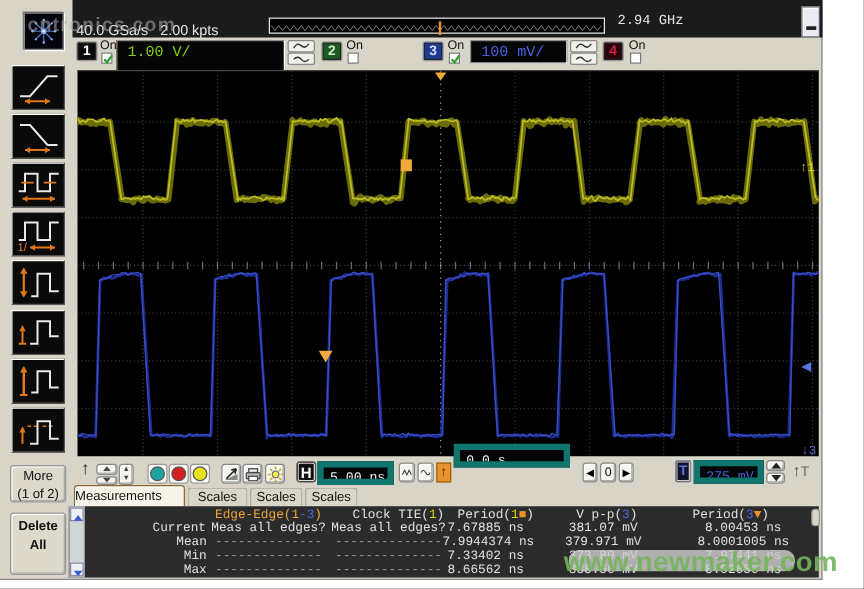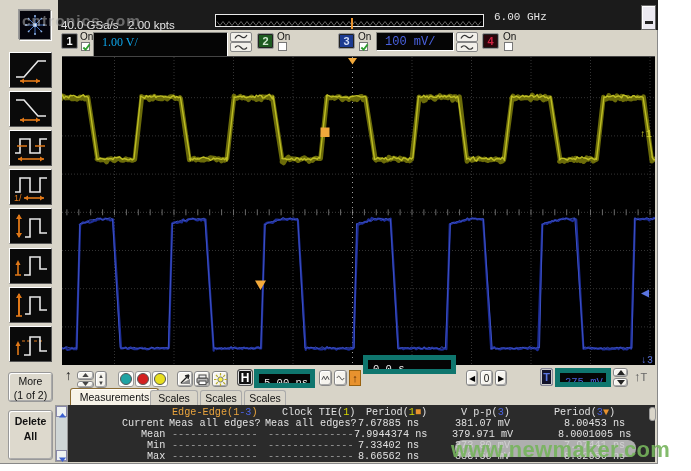--- a/index.html
+++ b/index.html
@@ -6,21 +6,21 @@
 #topbar { position:absolute; left:58px; top:0; width:600px; height:30px; background:#1b1b1b; color:#eee; }
 .sbtn { position:absolute; left:9px; width:43px; height:36px; background:#0a0a0a; border:1px solid #fff; border-right-color:#555; border-bottom-color:#555; display:flex; align-items:center; justify-content:center; }
 .mini { position:absolute; width:22px; height:10px; background:#f2f0ea; border:1px solid #888; border-radius:2px; display:flex; align-items:center; justify-content:center; }
 .bfield { position:absolute; height:19px; background:#050505; border:5px solid #0f766e; color:#f0f0f0; font-family:"Liberation Mono",monospace; font-size:10.5px; line-height:18px; padding-left:5px; white-space:nowrap; overflow:hidden; }
 .tanbtn { position:absolute; left:8px; width:45px; background:#ddd9cd; border:1px solid #999; border-radius:3px; box-shadow:inset 1px 1px 0 #fff,inset -1px -1px 0 #aaa; text-align:center; font-size:10.5px; color:#111; }
 </style></head>
 <body>
 <div id="ui"></div>
 <div id="topbar">
  <div style="position:absolute;left:3px;top:19px;font-family:Liberation Sans, sans-serif;font-size:11.5px;color:#e4e4e4">40.0 GSa/s&nbsp;&nbsp;&nbsp;2.00 kpts</div>
- <div style="position:absolute;left:436px;top:11px;font-family:'Liberation Mono',monospace;font-size:11px;color:#e4e4e4">6.00 GHz</div>
+ <div style="position:absolute;left:436px;top:11px;font-family:'Liberation Mono',monospace;font-size:11px;color:#e4e4e4">2.94 GHz</div>
 </div>
 <div style="position:absolute;left:215px;top:13.5px;width:269px;height:13px;background:#000;border:1px solid #e8e8e8"><svg width="267" height="11" viewBox="0 0 267 11">
       <path d="M1,6 l3,-3 l3,3 l3,-3 l3,3" stroke="none"></path>
       <polyline points="1,3.5 4,7.5 7,3.5 10,7.5 13,3.5 16,7.5 19,3.5 22,7.5 25,3.5 28,7.5 31,3.5 34,7.5 37,3.5 40,7.5 43,3.5 46,7.5 49,3.5 52,7.5 55,3.5 58,7.5 61,3.5 64,7.5 67,3.5 70,7.5 73,3.5 76,7.5 79,3.5 82,7.5 85,3.5 88,7.5 91,3.5 94,7.5 97,3.5 100,7.5 103,3.5 106,7.5 109,3.5 112,7.5 115,3.5 118,7.5 121,3.5 124,7.5 127,3.5 130,7.5 133,3.5 136,7.5 139,3.5 142,7.5 145,3.5 148,7.5 151,3.5 154,7.5 157,3.5 160,7.5 163,3.5 166,7.5 169,3.5 172,7.5 175,3.5 178,7.5 181,3.5 184,7.5 187,3.5 190,7.5 193,3.5 196,7.5 199,3.5 202,7.5 205,3.5 208,7.5 211,3.5 214,7.5 217,3.5 220,7.5 223,3.5 226,7.5 229,3.5 232,7.5 235,3.5 238,7.5 241,3.5 244,7.5 247,3.5 250,7.5 253,3.5 256,7.5 259,3.5 262,7.5 265,3.5" stroke="#808080" fill="none" stroke-width="0.8"></polyline>
       <line x1="136" y1="0" x2="136" y2="11" stroke="#e8922e" stroke-width="2"></line>
     </svg></div>
 <div style="position:absolute;left:641px;top:5px;width:15px;height:25px;background:#eceaf2;border:1px solid #666;box-shadow:inset 1px 1px 0 #fff">
     <div style="position:absolute;left:3px;top:15px;width:8px;height:3px;background:#222"></div>
   </div>
 <div style="position:absolute;left:19px;top:10px;width:32px;height:30px;background:#04040c;border:1px solid #888;box-shadow:1px 1px 0 #fff,-1px -1px 0 #999"><svg width="30" height="28" viewBox="0 0 30 28">
@@ -102,21 +102,21 @@
   </div>
 <div class="tanbtn" style="top:372px;height:30px;line-height:14px;padding-top:1px">More<br>(1 of 2)</div>
 <div class="tanbtn" style="top:410px;height:50px;line-height:15px;padding-top:3px;font-weight:bold">Delete<br>All</div>
 <div style="position:absolute;left:61px;top:33px;width:17px;height:16px;background:#0a0a0a;border:1px solid #999;border-radius:2px;color:#fff;font-size:11px;font-weight:bold;text-align:center;line-height:15px;box-shadow:inset 0 0 0 1px #222">1</div>
 <div style="position:absolute;left:80px;top:31px;font-size:10px;color:#111">On</div>
 <div style="position:absolute;left:81px;top:42px;width:9px;height:9px;background:#fff;border:1px solid #777">
     <svg width="9" height="9" viewBox="0 0 10 10" style="display:block">
       <path d="M1.5,5 L4,7.5 L8.5,1.5" stroke="#2f9e2f" stroke-width="2" fill="none"></path>
     </svg>
   </div>
-<div style="position:absolute;left:93px;top:31.5px;width:135px;height:36px;background:#050505;border:1px solid #8a8a84;border-right-color:#fff;border-bottom-color:#fff;color:#0ea5e9;font-size:12px;font-family:Liberation Serif, serif;line-height:19px;padding-left:8px">1.00 V/</div>
+<div style="position:absolute;left:93px;top:31.5px;width:135px;height:36px;background:#050505;border:1px solid #8a8a84;border-right-color:#fff;border-bottom-color:#fff;color:#84cc16;font-size:12px;font-family:Liberation Mono, monospace;line-height:19px;padding-left:8px">1.00 V/</div>
 <div class="mini" style="left:230px;top:31.5px">
     <svg width="14" height="7" viewBox="0 0 14 7">
       <path d="M1,5.5 Q3.5,0.5 7,3.5 T13,2" stroke="#333" fill="none" stroke-width="1.2"></path>
     </svg>
   </div>
 <div class="mini" style="left:230px;top:42px">
     <svg width="14" height="7" viewBox="0 0 14 7">
       <path d="M1,3.5 Q4,0 7,3.5 T13,3.5" stroke="#333" fill="none" stroke-width="1.2"></path>
     </svg>
   </div>
@@ -299,21 +299,21 @@
       <path d="M4,0 L8,5 L0,5 z" fill="#222"></path>
     </svg>
   </div>
 <div style="position:absolute;left:613px;top:378px;width:15px;height:9px;background:#f6f4ee;border:1px solid #888;border-radius:3px;box-shadow:inset -1px -1px 0 #aaa,inset 1px 1px 0 #fff;display:flex;align-items:center;justify-content:center;">
     <svg width="8" height="5" viewBox="0 0 8 5">
       <path d="M4,5 L8,0 L0,0 z" fill="#222"></path>
     </svg>
   </div>
 <div style="position:absolute;left:634px;top:369px;font-size:13px;color:#555">↑<span style="font-size:11px;color:#666">T</span></div>
 <div style="position:absolute;left:58px;top:388px;width:280px;height:17px;font-size:10.5px;color:#111">
-    <div style="position:absolute;left:12px;top:0;width:89px;height:17px;background:#f7f3e8;border:1px solid #8a6a30;border-bottom:none;border-radius:3px 3px 0 0;text-align:center;line-height:16px;box-shadow:inset 0 1px 0 #fff">Measurements</div>
+    <div style="position:absolute;left:1px;top:0;width:89px;height:17px;background:#f7f3e8;border:1px solid #8a6a30;border-bottom:none;border-radius:3px 3px 0 0;text-align:left;line-height:16px;box-shadow:inset 0 1px 0 #fff">Measurements</div>
     <div style="position:absolute;left:92px;top:2px;width:48px;height:15px;background:#d9d5c9;border:1px solid #aaa;border-bottom:none;border-radius:3px 3px 0 0;text-align:center;line-height:14px">Scales</div>
     <div style="position:absolute;left:142px;top:2px;width:42px;height:15px;background:#d9d5c9;border:1px solid #aaa;border-bottom:none;border-radius:3px 3px 0 0;text-align:center;line-height:14px">Scales</div>
     <div style="position:absolute;left:186px;top:2px;width:42px;height:15px;background:#d9d5c9;border:1px solid #aaa;border-bottom:none;border-radius:3px 3px 0 0;text-align:center;line-height:14px">Scales</div>
   </div>
 <div style="position:absolute;left:55px;top:405px;width:600px;height:57px;background:#2b2b2b;overflow:hidden">
     <div style="position:absolute;left:0;top:2px;width:600px;height:11px;font-family:'Liberation Mono',monospace;font-size:10.2px;white-space:pre"><span style="position:absolute;left:117px;color:#e8a33d">Edge‑Edge(1<span style="color:#4a62e0">-3</span>)</span><span style="position:absolute;left:227px;color:#e0e0e0">Clock TIE(<span style="color:#d6d600">1</span>)</span><span style="position:absolute;left:311px;color:#e0e0e0">Period(<span style="color:#d6d600">1</span><span style="color:#e8922e">■</span>)</span><span style="position:absolute;left:406px;color:#e0e0e0">V p-p(<span style="color:#4a62e0">3</span>)</span><span style="position:absolute;left:499px;color:#e0e0e0">Period(<span style="color:#4a62e0">3</span><span style="color:#e8922e">▼</span>)</span></div>
     <div style="position:absolute;left:0;top:13px;width:600px;height:11px;font-family:'Liberation Mono',monospace;font-size:10.2px;white-space:pre"><span style="position:absolute;left:67px;color:#e0e0e0">Current</span><span style="position:absolute;left:114px;color:#e0e0e0">Meas all edges?</span><span style="position:absolute;left:210px;color:#e0e0e0">Meas all edges?</span><span style="position:absolute;left:303px;color:#e0e0e0">7.67885 ns</span><span style="position:absolute;left:400px;color:#e0e0e0">381.07 mV</span><span style="position:absolute;left:509px;color:#e0e0e0">8.00453 ns</span></div>
     <div style="position:absolute;left:0;top:24px;width:600px;height:11px;font-family:'Liberation Mono',monospace;font-size:10.2px;white-space:pre"><span style="position:absolute;left:86px;color:#e0e0e0">Mean</span><span style="position:absolute;left:117px;color:#9a9a9a">--------------</span><span style="position:absolute;left:213px;color:#9a9a9a">--------------</span><span style="position:absolute;left:299px;color:#e0e0e0">7.9944374 ns</span><span style="position:absolute;left:397px;color:#e0e0e0">379.971 mV</span><span style="position:absolute;left:503px;color:#e0e0e0">8.0001005 ns</span></div>
     <div style="position:absolute;left:0;top:35px;width:600px;height:11px;font-family:'Liberation Mono',monospace;font-size:10.2px;white-space:pre"><span style="position:absolute;left:92px;color:#e0e0e0">Min</span><span style="position:absolute;left:117px;color:#9a9a9a">--------------</span><span style="position:absolute;left:213px;color:#9a9a9a">--------------</span><span style="position:absolute;left:303px;color:#e0e0e0">7.33402 ns</span><span style="position:absolute;left:400px;color:#e0e0e0">373.80 mV</span><span style="position:absolute;left:509px;color:#e0e0e0">7.97441 ns</span></div>
     <div style="position:absolute;left:0;top:46px;width:600px;height:11px;font-family:'Liberation Mono',monospace;font-size:10.2px;white-space:pre"><span style="position:absolute;left:92px;color:#e0e0e0">Max</span><span style="position:absolute;left:117px;color:#9a9a9a">--------------</span><span style="position:absolute;left:213px;color:#9a9a9a">--------------</span><span style="position:absolute;left:303px;color:#e0e0e0">8.66562 ns</span><span style="position:absolute;left:400px;color:#e0e0e0">388.56 mV</span><span style="position:absolute;left:509px;color:#e0e0e0">8.02656 ns</span></div>

